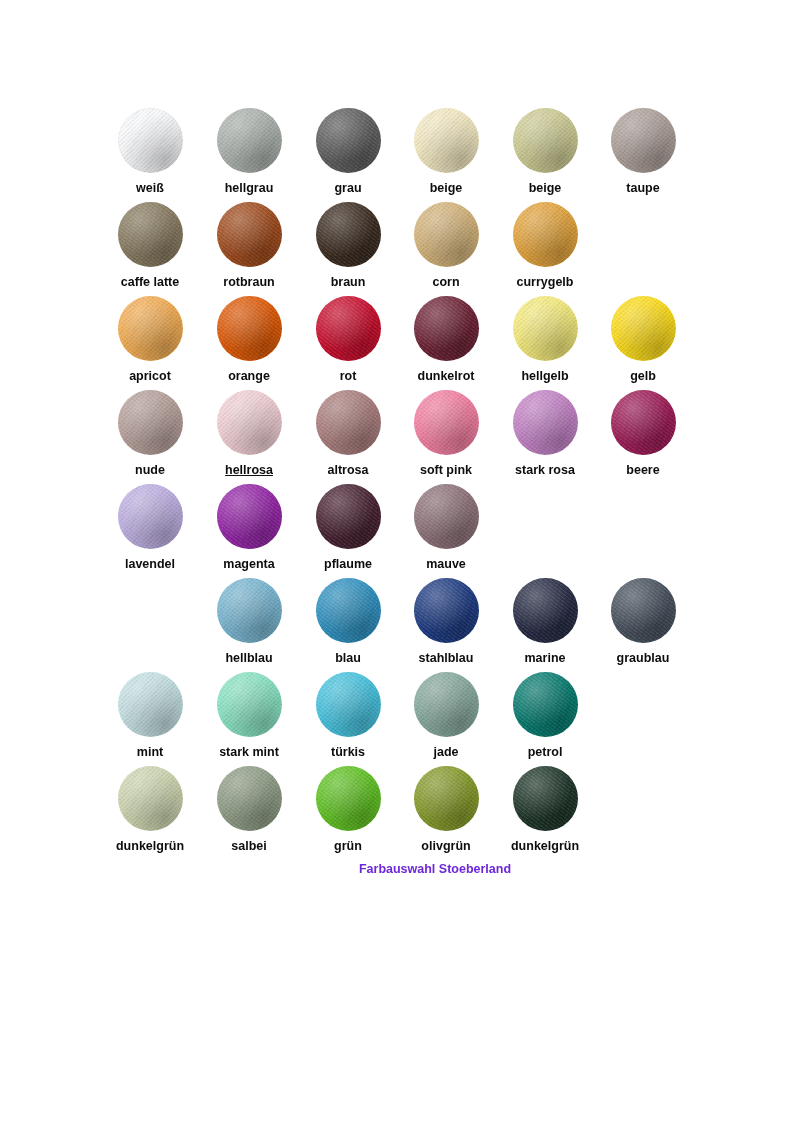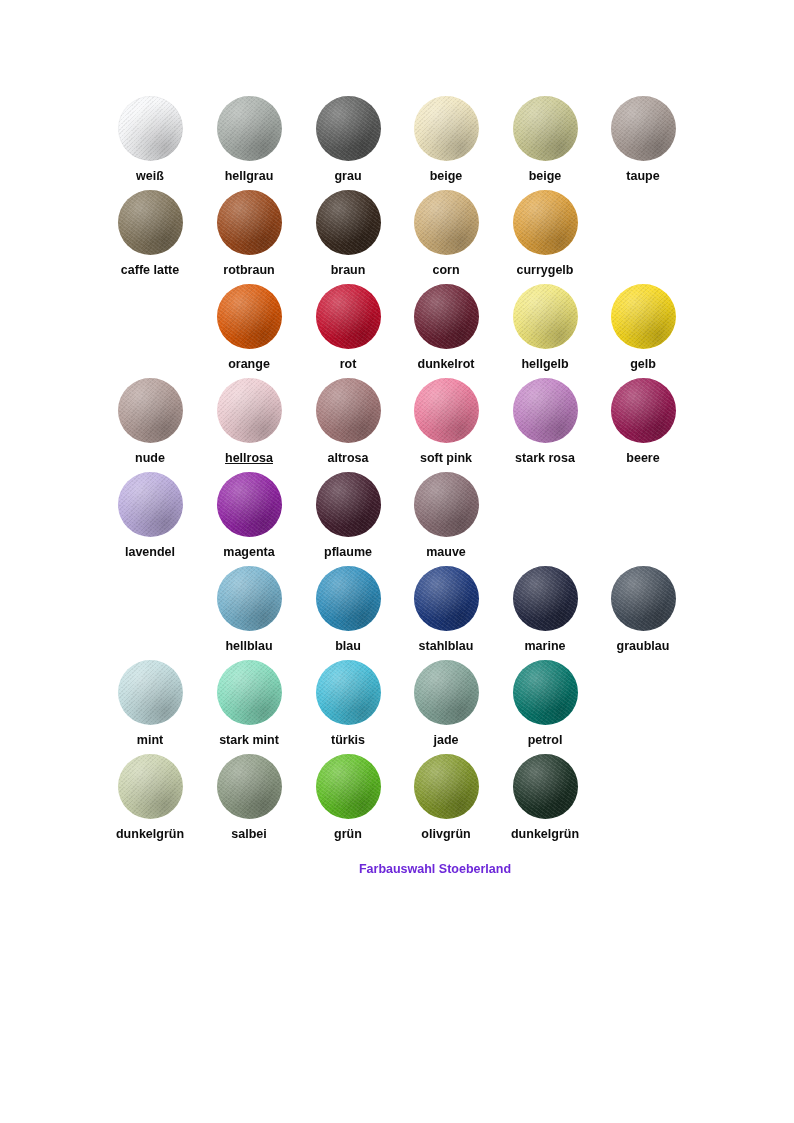--- a/index.html
+++ b/index.html
@@ -21,21 +21,21 @@
     position: absolute;
     left: 0;
     top: 0;
     width: 794px;
     height: 1123px;
   }
 
   .chart-rows {
     position: absolute;
     left: 0;
-    top: 96px;
+    top: 108px;
     width: 676px;
   }
 
   .swatch-row {
     position: relative;
     height: 94px;
     width: 794px;
   }
 
   .swatch-cell {
@@ -178,20 +178,27 @@
         </div>
         <div class="swatch-cell" style="left: 545px;">
           <div class="swatch-ball" style="background: rgb(224, 162, 60);">
             <span class="weave"></span>
             <span class="sheen"></span>
           </div>
           <div class="swatch-label">currygelb</div>
         </div>
       </div>
       <div class="swatch-row">
+        <div class="swatch-cell" style="left: 150px;">
+          <div class="swatch-ball" style="background: rgb(239, 171, 82);">
+            <span class="weave"></span>
+            <span class="sheen"></span>
+          </div>
+          <div class="swatch-label">apricot</div>
+        </div>
         <div class="swatch-cell" style="left: 249px;">
           <div class="swatch-ball" style="background: rgb(220, 88, 6);">
             <span class="weave"></span>
             <span class="sheen"></span>
           </div>
           <div class="swatch-label">orange</div>
         </div>
         <div class="swatch-cell" style="left: 348px;">
           <div class="swatch-ball" style="background: rgb(199, 13, 44);">
             <span class="weave"></span>

